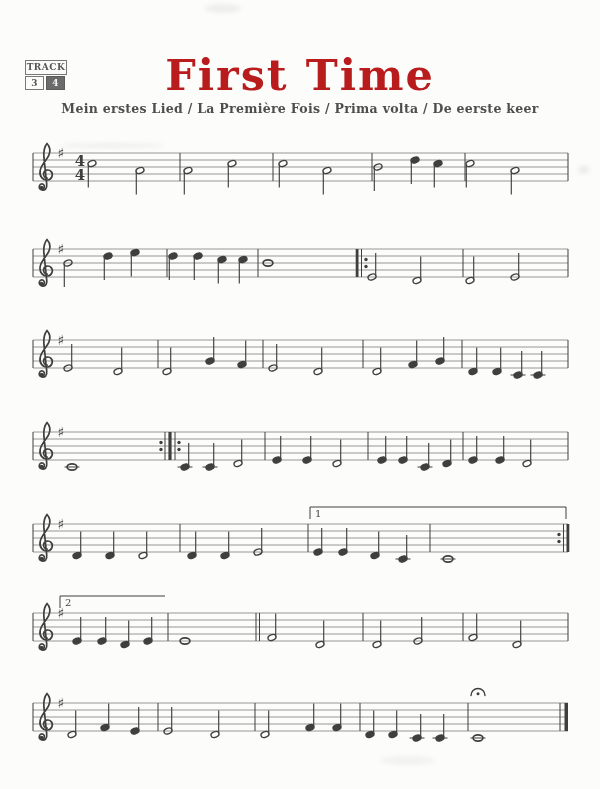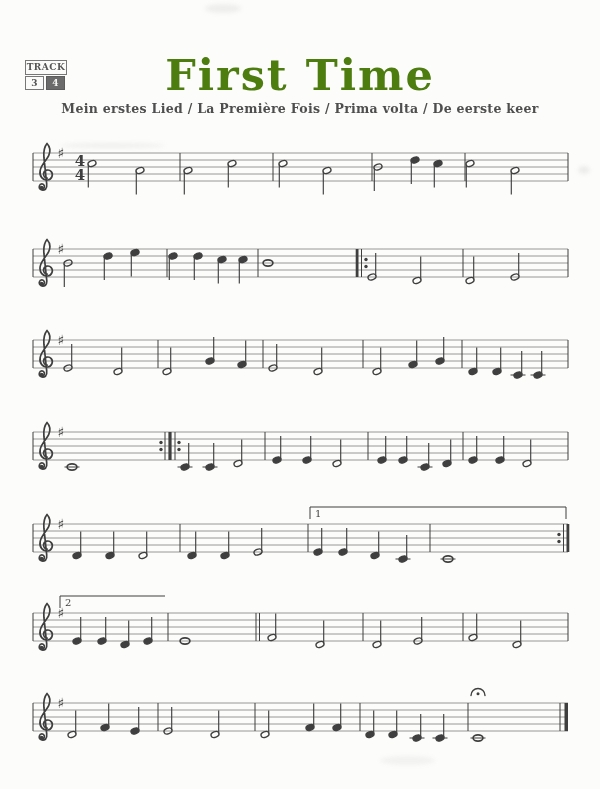--- a/index.html
+++ b/index.html
@@ -19,21 +19,21 @@
   .badge-row{display:flex;margin-top:1px;}
   .badge-cell{
     width:17px;height:12px;border:1.5px solid #777;font-size:9px;font-weight:bold;
     text-align:center;line-height:12px;
   }
   .badge-cell.light{background:#fbfbfa;color:#555;margin-right:2px;}
   .badge-cell.dark{background:#6b6b6b;color:#f4f4f2;border-color:#5c5c5c;}
   
   .title{
     position:absolute;left:0;top:50px;width:600px;text-align:center;
-    font-size:43px;font-weight:bold;color:#4d7c0f;letter-spacing:2px;
+    font-size:43px;font-weight:bold;color:#b91c1c;letter-spacing:2px;
   }
   .subtitle{
     position:absolute;left:0;top:101px;width:600px;text-align:center;
     font-size:12.5px;font-weight:bold;color:#4e4e4e;letter-spacing:.3px;
   }
   .score{position:absolute;left:0;top:0;width:600px;height:789px;}
   .smudge{position:absolute;border-radius:50%;filter:blur(2px);pointer-events:none;}
 </style>
 </head>
 <body>

